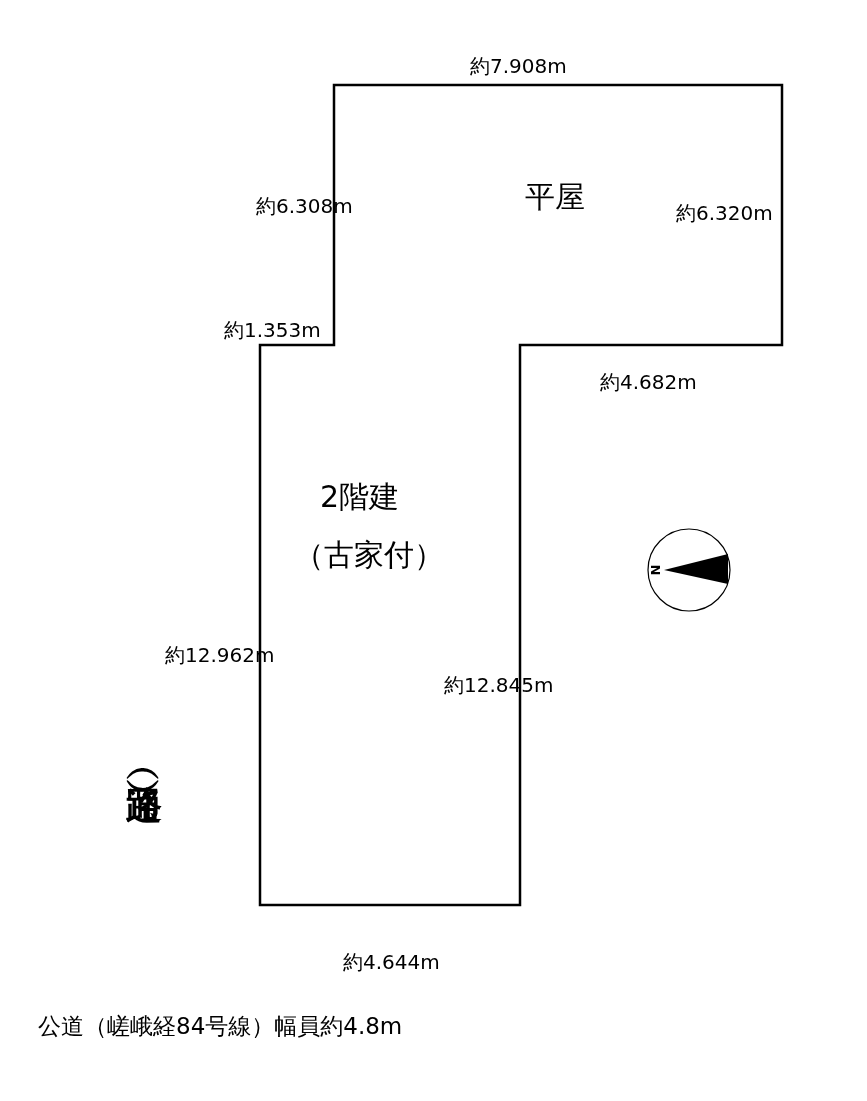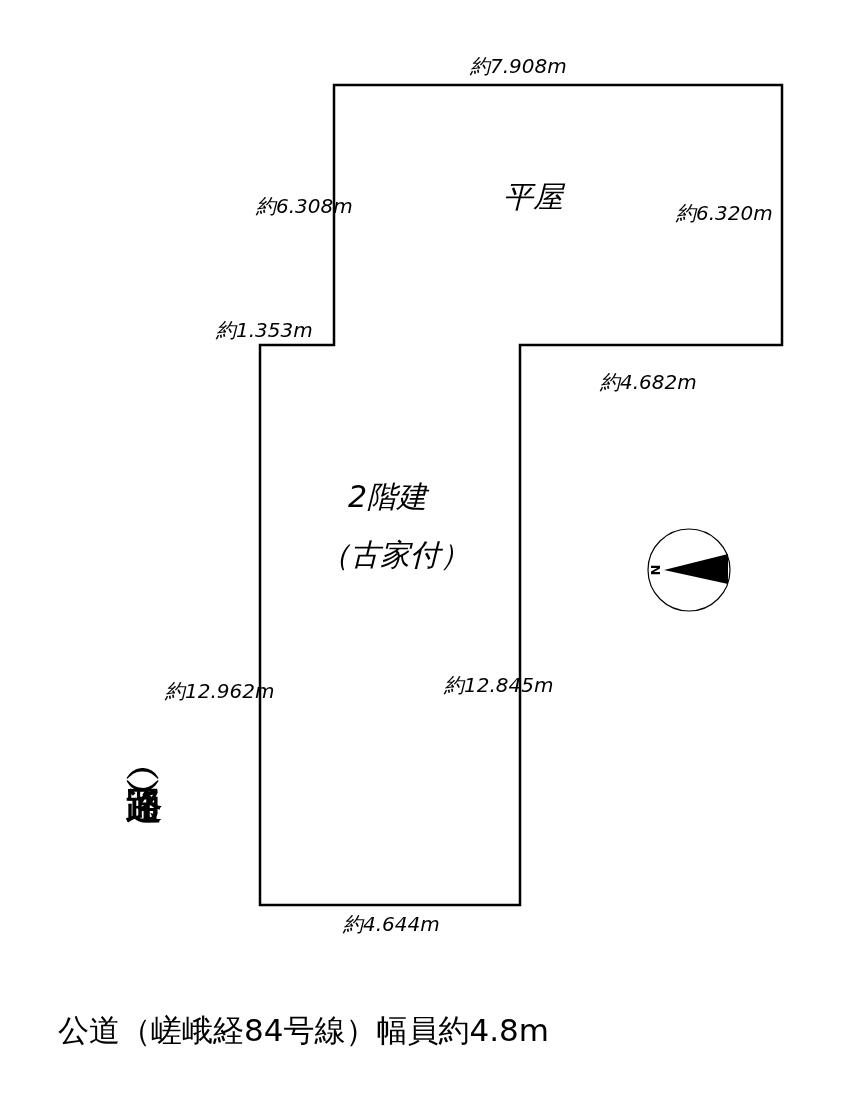--- a/index.html
+++ b/index.html
@@ -1,43 +1,43 @@
 <!DOCTYPE html>
 <html><head>
 <meta charset="utf-8">
 <style>
   html, body { margin: 0; padding: 0; background: #ffffff; }
   body { width: 867px; height: 1101px; position: relative; overflow: hidden;
          font-family: "DejaVu Sans", "Liberation Sans", sans-serif; color: #000; }
   svg.plan { position: absolute; left: 0; top: 0; }
-  .lbl { position: absolute; white-space: nowrap; font-size: 20px; line-height: 1; font-style: italic; }
+  .lbl { position: absolute; white-space: nowrap; font-size: 20px; line-height: 1; }
   .big { font-size: 30px; }
   .vert { position: absolute; writing-mode: vertical-rl; font-size: 36px; font-weight: bold; line-height: 1; }
-  .road { position: absolute; font-size: 31px; white-space: nowrap; line-height: 1; margin-left: 20px; }
+  .road { position: absolute; font-size: 23px; white-space: nowrap; line-height: 1; }
 </style>
 </head>
 <body>
 
 <svg class="plan" width="867" height="1101">
   <polygon points="334,85 782,85 782,345 520,345 520,905 260,905 260,345 334,345" fill="none" stroke="#000" stroke-width="2.5"></polygon>
   <g>
     <circle cx="689" cy="570" r="41" fill="#fff" stroke="#000" stroke-width="1.2"></circle>
     <polygon points="664,570 728,554 728,584" fill="#000"></polygon>
     <text x="656" y="575" font-size="13" font-weight="bold" font-family="DejaVu Sans, sans-serif" transform="rotate(90 656 570)" text-anchor="middle">N</text>
   </g>
 </svg>
 
 <div class="lbl" style="left:470px;top:56px">約7.908m</div>
 <div class="lbl" style="left:256px;top:196px">約6.308m</div>
 <div class="lbl" style="left:676px;top:203px">約6.320m</div>
-<div class="lbl" style="left:216px;top:320px">約1.353m</div>
+<div class="lbl" style="left:224px;top:320px">約1.353m</div>
 <div class="lbl" style="left:600px;top:372px">約4.682m</div>
-<div class="lbl" style="left:165px;top:681px">約12.962m</div>
+<div class="lbl" style="left:165px;top:645px">約12.962m</div>
 <div class="lbl" style="left:444px;top:675px">約12.845m</div>
-<div class="lbl" style="left:343px;top:914px">約4.644m</div>
+<div class="lbl" style="left:343px;top:952px">約4.644m</div>
 
-<div class="lbl big" style="left:503px;top:182px">平屋</div>
-<div class="lbl big" style="left:348px;top:482px">2階建</div>
-<div class="lbl big" style="left:320px;top:540px">（古家付）</div>
+<div class="lbl big" style="left:525px;top:182px">平屋</div>
+<div class="lbl big" style="left:320px;top:482px">2階建</div>
+<div class="lbl big" style="left:294px;top:540px">（古家付）</div>
 
 <div class="vert" style="left:126px;top:758px">（通路）</div>
 
 <div class="road" style="left:38px;top:1015px">公道（嵯峨経84号線）幅員約4.8m</div>
 
 </body></html>

